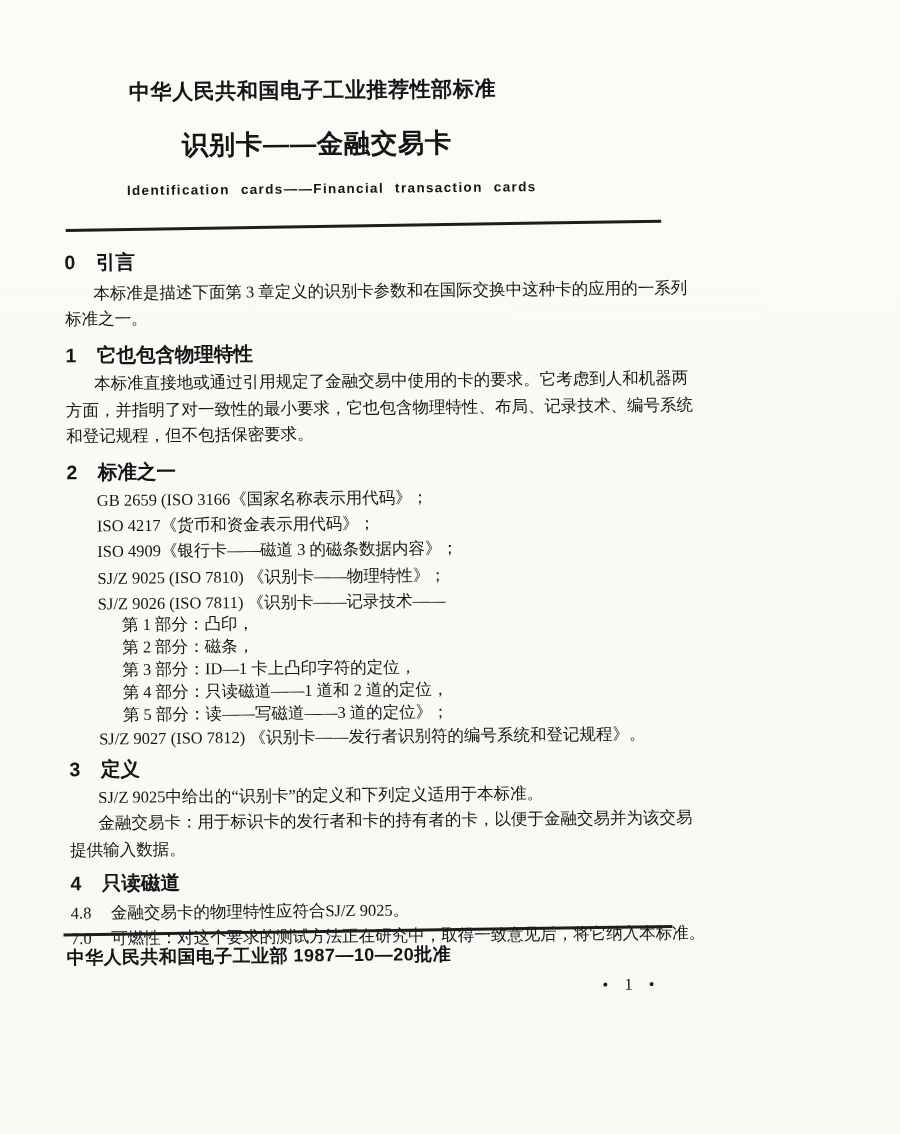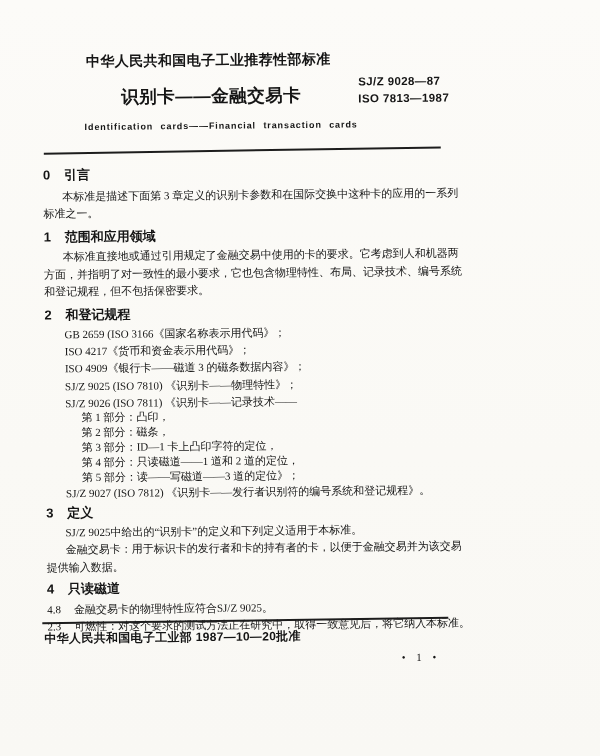--- a/index.html
+++ b/index.html
@@ -54,53 +54,49 @@
 </head>
 <body>
 
 <div class="page">
   <div class="sheet">
 
     <div class="authority hei">中华人民共和国电子工业推荐性部标准</div>
 
     <div class="title-cn hei">识别卡——金融交易卡</div>
 
-    <div class="codes hei">
-      <div>SJ/Z 9028—87</div>
-      <div>ISO 7813—1987</div>
-    </div>
 
     <div class="title-en hei">Identification cards——Financial transaction cards</div>
 
     <div class="rule-top"></div>
 
     <div class="body-col">
 
       <div class="sec-h hei h0">
         <span class="n">0</span>
         <span>引言</span>
       </div>
       <div class="p0">
         <div class="line ind">本标准是描述下面第 3 章定义的识别卡参数和在国际交换中这种卡的应用的一系列</div>
         <div class="line">标准之一。</div>
       </div>
 
       <div class="sec-h hei h1">
         <span class="n">1</span>
-        <span>范围和应用领域</span>
+        <span>它也包含物理特性</span>
       </div>
       <div class="p1">
         <div class="line ind">本标准直接地或通过引用规定了金融交易中使用的卡的要求。它考虑到人和机器两</div>
         <div class="line">方面，并指明了对一致性的最小要求，它也包含物理特性、布局、记录技术、编号系统</div>
         <div class="line">和登记规程，但不包括保密要求。</div>
       </div>
 
       <div class="sec-h hei h2">
         <span class="n">2</span>
-        <span>和登记规程</span>
+        <span>标准之一</span>
       </div>
       <ul class="refs">
         <li>GB 2659 (ISO 3166《国家名称表示用代码》；</li>
         <li>ISO 4217《货币和资金表示用代码》；</li>
         <li>ISO 4909《银行卡——磁道 3 的磁条数据内容》；</li>
         <li>SJ/Z 9025 (ISO 7810) 《识别卡——物理特性》；</li>
         <li>SJ/Z 9026 (ISO 7811) 《识别卡——记录技术——</li>
       </ul>
       <ul class="parts">
         <li>第 1 部分：凸印，</li>
@@ -123,21 +119,21 @@
 
       <div class="sec-h hei h4">
         <span class="n">4</span>
         <span>只读磁道</span>
       </div>
       <div class="clause c41">
         <span>4.8</span>
         <span>金融交易卡的物理特性应符合SJ/Z 9025。</span>
       </div>
       <div class="clause">
-        <span>2.3</span>
+        <span>7.0</span>
         <span>可燃性：对这个要求的测试方法正在研究中，取得一致意见后，将它纳入本标准。</span>
       </div>
     </div>
 
     <div class="rule-bottom"></div>
     <div class="approval hei">中华人民共和国电子工业部 1987—10—20批准</div>
     <div class="page-no">• 1 •</div>
 
   </div>
 </div>

